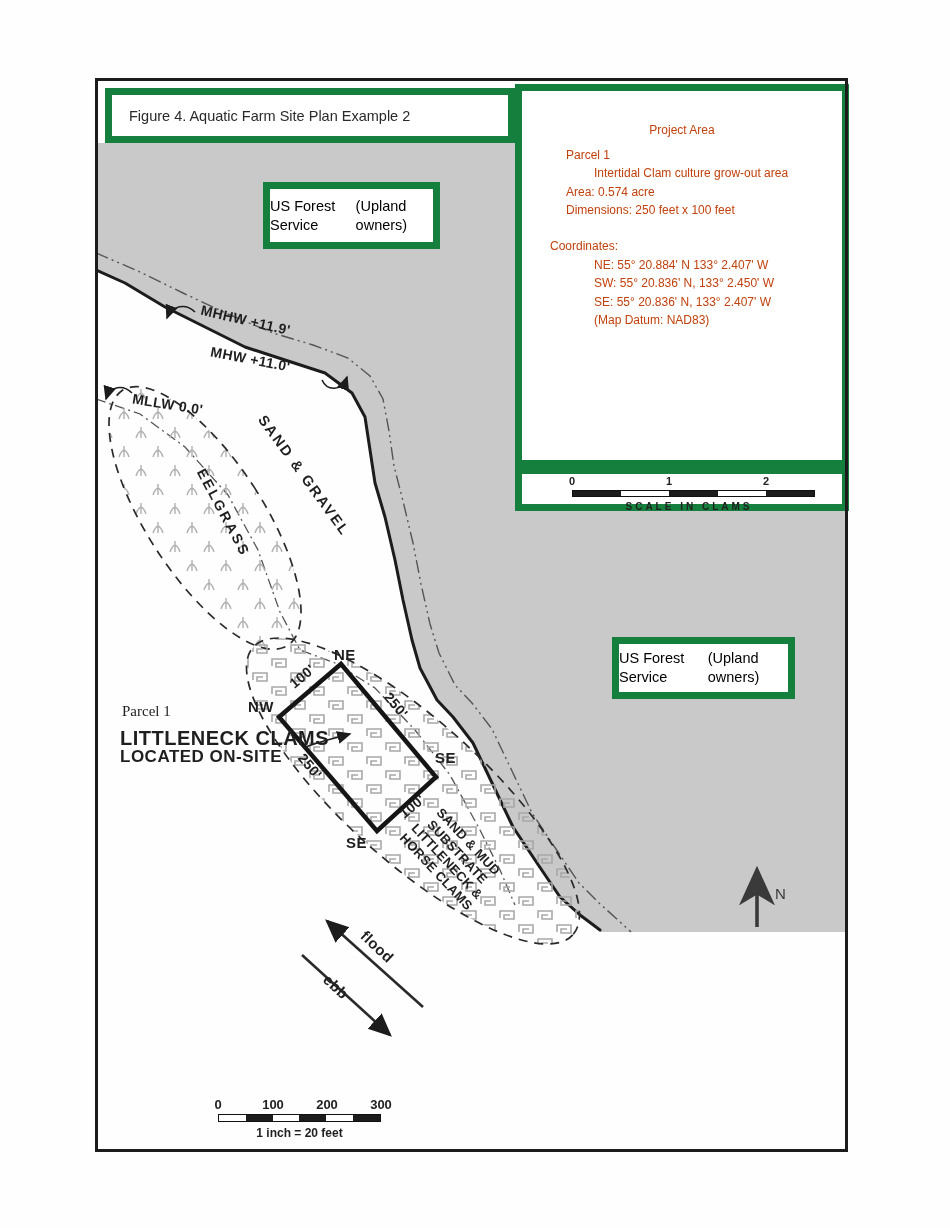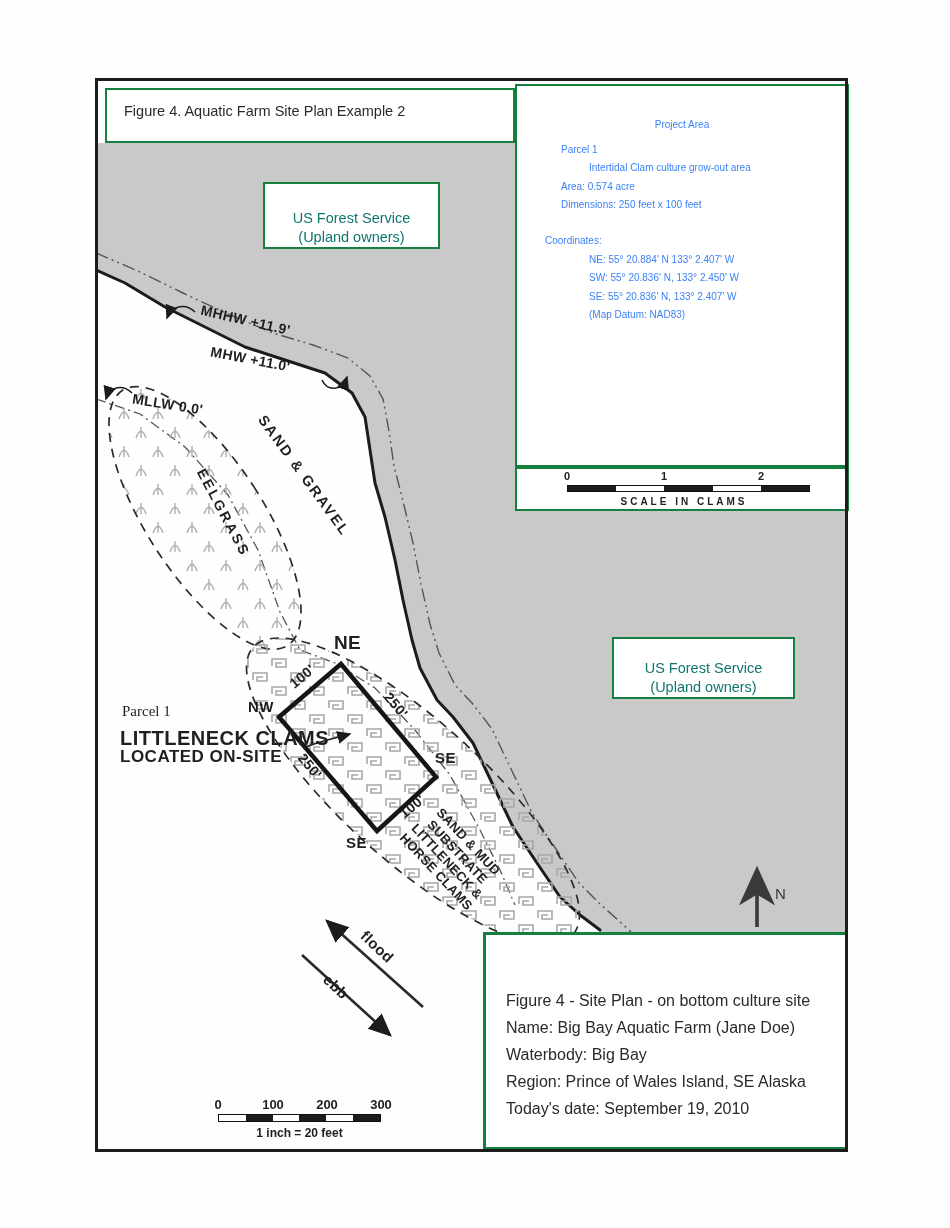--- a/index.html
+++ b/index.html
@@ -1,31 +1,31 @@
 <!DOCTYPE html>
 <html><head>
 <meta charset="utf-8">
 <style>
   html,body{margin:0;padding:0;background:#ffffff;}
   .page{position:relative;width:950px;height:1228px;background:#fefefe;overflow:hidden;
         font-family:"Liberation Sans",sans-serif;color:#1f1f1f;}
   .frame{position:absolute;left:95px;top:78px;width:753px;height:1074px;
          border:3px solid #1c1c1c;box-sizing:border-box;pointer-events:none;z-index:6;}
   .mapsvg{position:absolute;left:98px;top:81px;z-index:1;}
-  .panel{position:absolute;background:#ffffff;border:2px solid #15803d;box-sizing:border-box;z-index:3;}
+  .panel{position:absolute;background:#ffffff;border:7px solid #15803d;box-sizing:border-box;z-index:3;}
   .titlebox{left:105px;top:88px;width:410px;height:55px;padding:13px 0 0 17px;font-size:14.5px;color:#2a2a2a;}
-  .projbox{left:515px;top:84px;width:334px;height:383px;padding:30px 0 0 0;font-size:10px;line-height:18.6px;color:#3b82f6;}
+  .projbox{left:515px;top:84px;width:334px;height:383px;padding:30px 0 0 0;font-size:12px;line-height:18.6px;color:#c2410c;}
   .projbox .pa-title{text-align:center;margin-bottom:6px;}
   .projbox .l1{padding-left:44px;}
   .projbox .l2{padding-left:72px;}
   .projbox .gap{height:17px;}
   .projbox .lc{padding-left:28px;}
   .milesbox{left:515px;top:467px;width:334px;height:44px;}
-  .usfs{display:flex;flex-direction:column;align-items:center;justify-content:flex-end;
-        font-size:14.5px;line-height:19px;color:#0f766e;}
+  .usfs{display:flex;flex-direction:row;align-items:center;justify-content:flex-start;
+        font-size:14.5px;line-height:19px;color:#000000;}
   .usfs1{left:263px;top:182px;width:177px;height:67px;}
   .usfs2{left:612px;top:637px;width:183px;height:62px;}
   .infobox{left:483px;top:932px;width:365px;height:218px;border-width:3px;
            padding:52px 0 0 20px;font-size:16px;line-height:27px;color:#2a2a2a;}
   .lbl{position:absolute;z-index:4;white-space:nowrap;color:#1f1f1f;
        font-family:"Liberation Sans",sans-serif;}
   .hand{font-weight:600;letter-spacing:.4px;}
   .serif{font-family:"Liberation Serif",serif;}
   .bar{position:absolute;display:flex;border:1px solid #111;box-sizing:border-box;z-index:4;}
   .bar i{display:block;height:100%;}
@@ -145,35 +145,28 @@
   <div class="panel usfs usfs1">
     <div>US Forest Service</div>
     <div>(Upland owners)</div>
   </div>
 
   <div class="panel usfs usfs2">
     <div>US Forest Service</div>
     <div>(Upland owners)</div>
   </div>
 
-  <div class="panel infobox">
-    <div>Figure 4 - Site Plan - on bottom culture site</div>
-    <div>Name: Big Bay Aquatic Farm (Jane Doe)</div>
-    <div>Waterbody: Big Bay</div>
-    <div>Region: Prince of Wales Island, SE Alaska</div>
-    <div>Today's date: September 19, 2010</div>
-  </div>
 
   <div class="lbl hand" style="left:200px;top:312px;font-size:14px;transform:rotate(13deg);">MHHW +11.9'</div>
   <div class="lbl hand" style="left:210px;top:351px;font-size:14px;transform:rotate(11deg);">MHW +11.0'</div>
   <div class="lbl hand" style="left:132px;top:396px;font-size:14px;transform:rotate(9deg);">MLLW 0.0'</div>
   <div class="lbl hand" style="left:268px;top:412px;font-size:14.5px;letter-spacing:2px;transform:rotate(54deg);transform-origin:left top;">SAND &amp; GRAVEL</div>
   <div class="lbl hand" style="left:208px;top:466px;font-size:14px;letter-spacing:2.5px;transform:rotate(62deg);transform-origin:left top;">EELGRASS</div>
 
-  <div class="lbl hand" style="left:334px;top:632px;font-size:19px;">NE</div>
+  <div class="lbl hand" style="left:334px;top:646px;font-size:15px;">NE</div>
   <div class="lbl hand" style="left:248px;top:698px;font-size:15px;">NW</div>
   <div class="lbl hand" style="left:435px;top:749px;font-size:15px;">SE</div>
   <div class="lbl hand" style="left:346px;top:834px;font-size:15px;">SE</div>
 
   <div class="lbl hand" style="left:288px;top:668px;font-size:14px;transform:rotate(-40deg);">100'</div>
   <div class="lbl hand" style="left:382px;top:697px;font-size:14px;transform:rotate(50deg);">250'</div>
   <div class="lbl hand" style="left:296px;top:758px;font-size:14px;transform:rotate(50deg);">250'</div>
   <div class="lbl hand" style="left:398px;top:798px;font-size:14px;transform:rotate(-40deg);">100'</div>
 
   <div class="lbl serif" style="left:122px;top:703px;font-size:15px;">Parcel 1</div>

